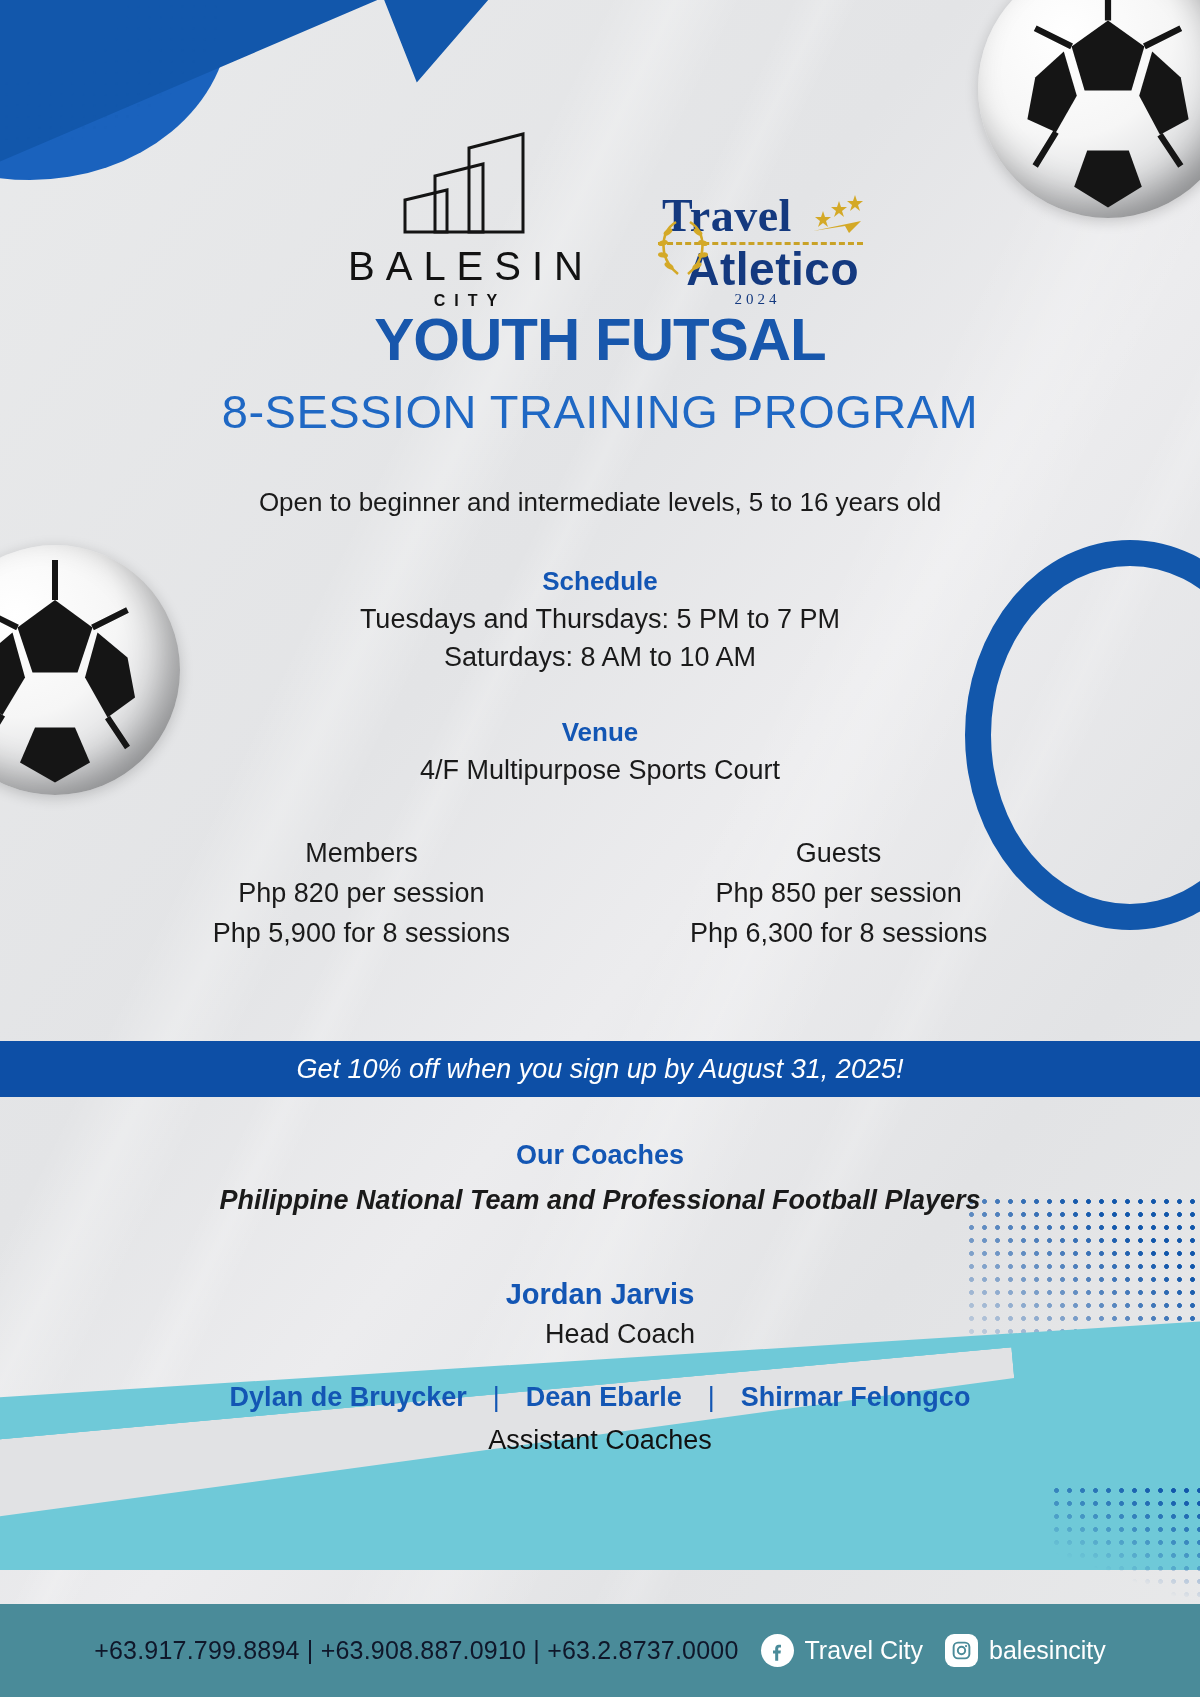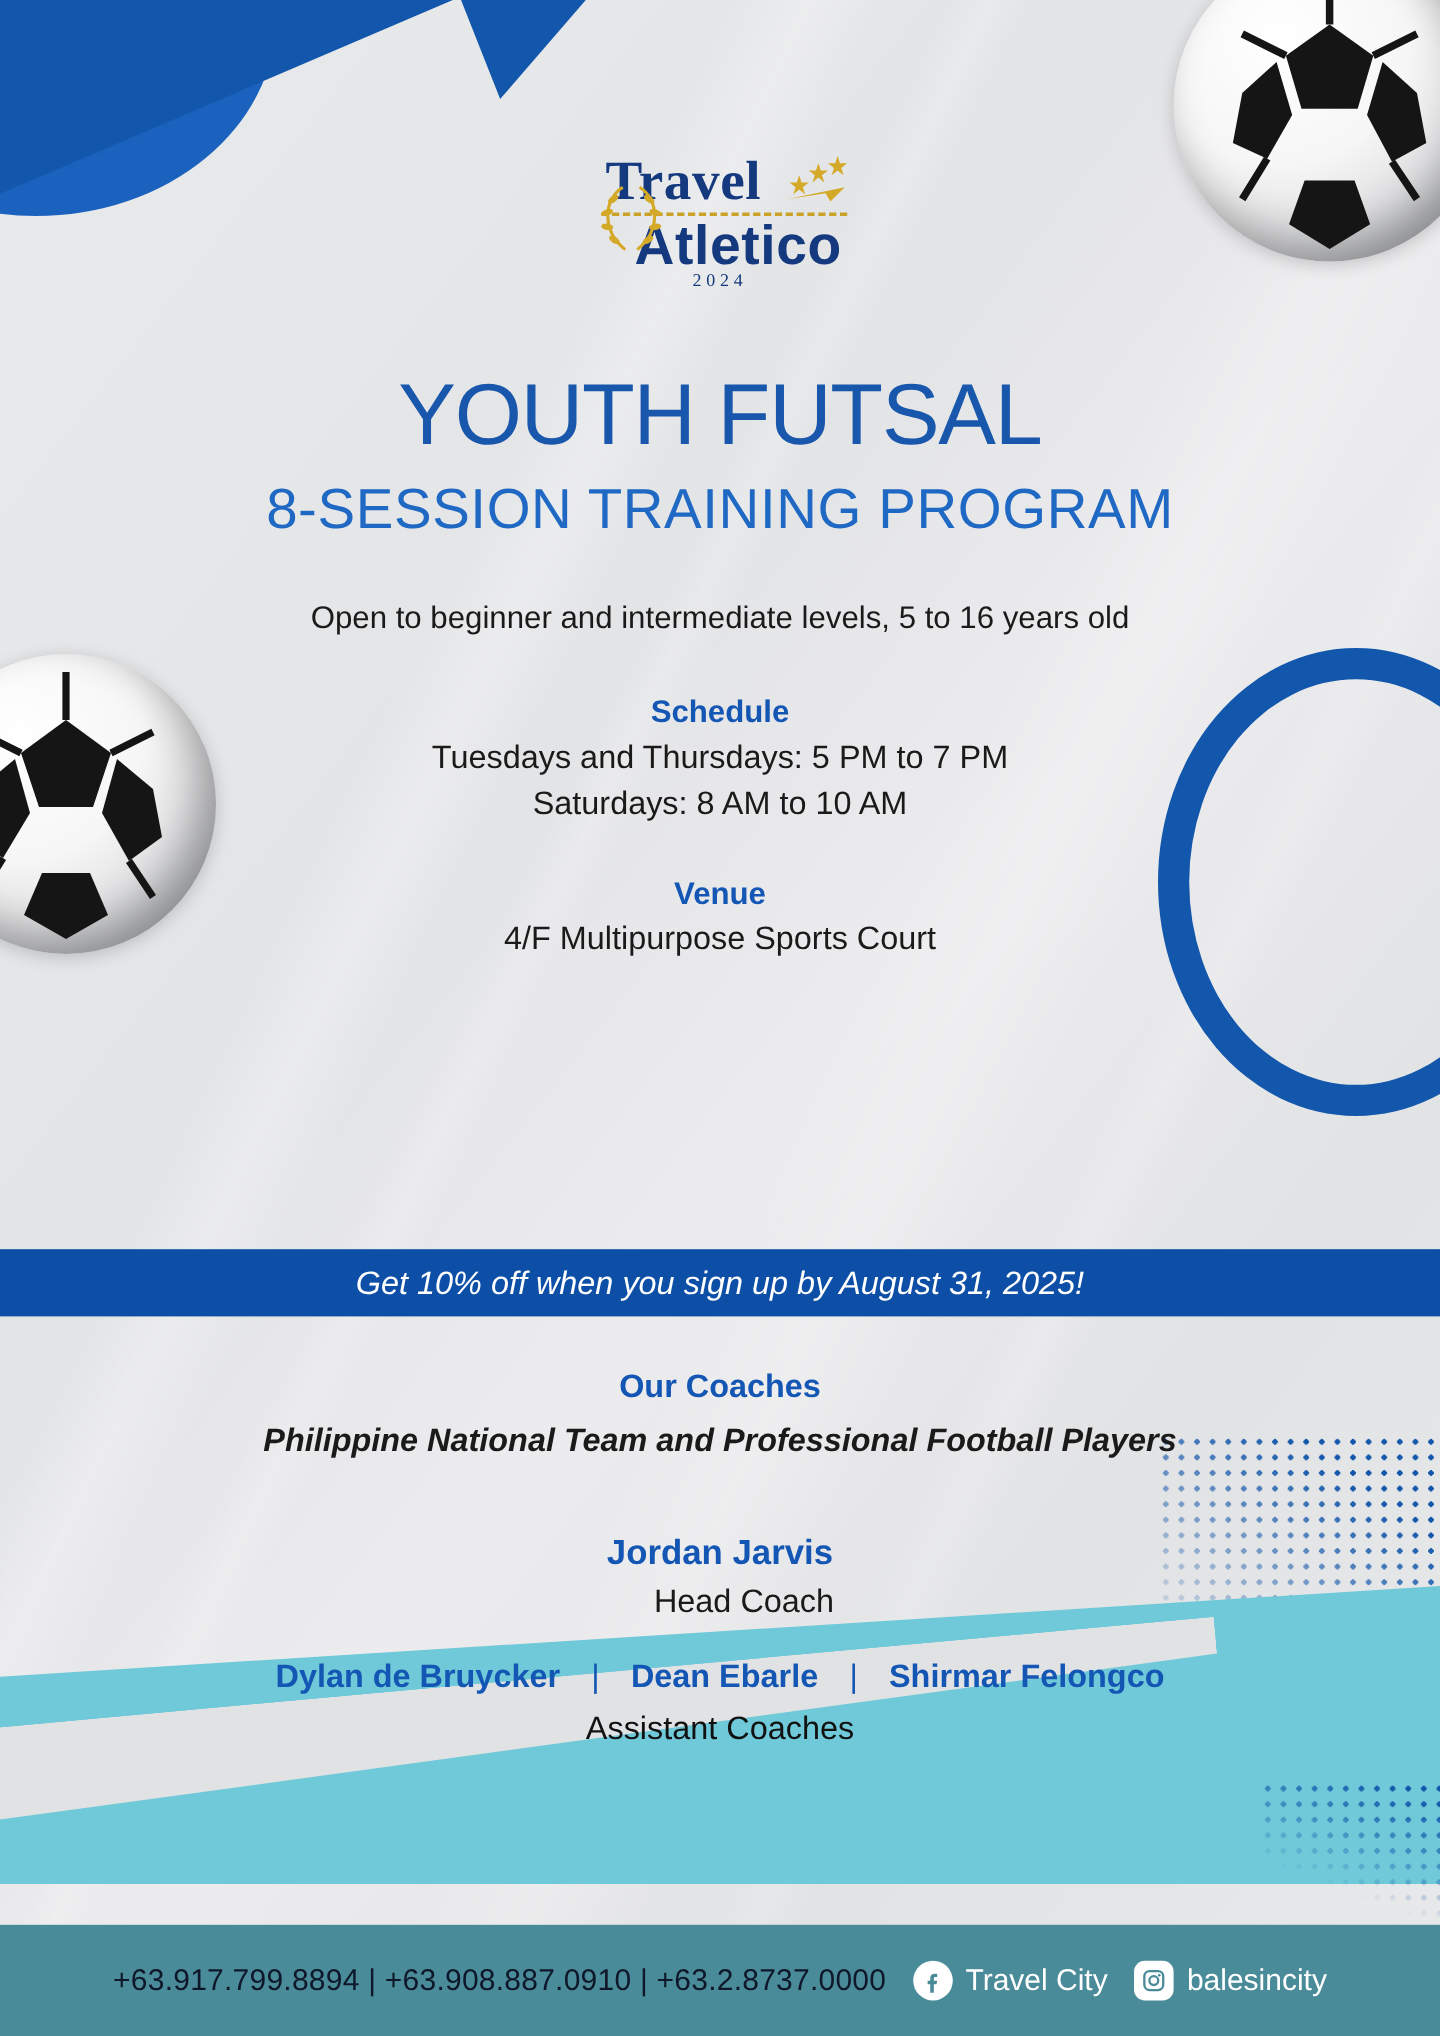--- a/index.html
+++ b/index.html
@@ -63,21 +63,21 @@
              letter-spacing:.5px; text-align:left; padding-left:10px; }
   .at-rule { height:0; border-top:3px dashed #c9a227; margin:3px 0 0; width:205px; margin-left:6px; }
   .at-row2 { font-family:Liberation Sans, sans-serif; font-size:46px; font-weight:700; line-height:1.05;
              letter-spacing:.5px; text-align:right; padding-right:4px; }
   .at-year { font-family:"Liberation Serif", serif; font-size:15px; letter-spacing:4px; color:#14397f; margin-top:-2px; }
   .at-stars { position:absolute; right:-6px; top:0px; }
   .at-wreath { position:absolute; left:-2px; bottom:26px; }
 
   
   .content { position:absolute; top:0; left:0; width:100%; }
-  .title { margin-top:310px; text-align:center; font-size:72px; font-weight:400; color:#1857ac;
+  .title { margin-top:310px; text-align:center; font-size:60px; font-weight:700; color:#1857ac;
            letter-spacing:-1px; line-height:1; }
   .subtitle { text-align:center; font-size:47px; font-weight:500; color:#1f68c4; margin-top:14px;
               letter-spacing:.5px; }
   .lede { text-align:center; font-size:26px; color:#1a1a1a; margin-top:48px; }
 
   .sect-head { text-align:center; font-size:26px; font-weight:700; color:#1356b4; }
   .sect-line { text-align:center; font-size:27px; color:#1a1a1a; margin-top:7px; }
   .gap-lg { height:48px; }
   .gap-md { height:44px; }
 
@@ -157,20 +157,29 @@
       <polygon points="50,22 65,33 59,51 41,51 35,33" fill="#151515"></polygon>
       <polygon points="21,45 33,35 38,53 29,68 18,61" fill="#151515"></polygon>
       <polygon points="79,45 82,61 71,69 62,53 67,35" fill="#151515"></polygon>
       <polygon points="42,73 58,73 64,87 50,95 36,87" fill="#151515"></polygon>
       <path d="M50 22 L50 6 M65 33 L79 26 M35 33 L21 26 M29 68 L21 81 M71 69 L79 81" stroke="#151515" stroke-width="2.4" fill="none"></path>
     </svg>
   </div>
 
   <div class="logos">
 
+    <div class="balesin">
+      <svg width="150" height="110" viewBox="0 0 150 110" aria-hidden="true">
+        <path d="M78 20 L132 6 L132 104 L78 104 Z" fill="none" stroke="#141414" stroke-width="3"></path>
+        <path d="M44 48 L92 36 L92 104 L44 104 Z" fill="none" stroke="#141414" stroke-width="3"></path>
+        <path d="M14 72 L56 62 L56 104 L14 104 Z" fill="none" stroke="#141414" stroke-width="3"></path>
+      </svg>
+      <div class="balesin-word">BALESIN</div>
+      <div class="balesin-sub">CITY</div>
+    </div>
 
     <div class="atletico">
       <div class="at-stars">
         <svg width="86" height="58" viewBox="0 0 86 58" aria-hidden="true">
           <g fill="#d4a927">
             <polygon points="56,8 58,14 64,14 59,18 61,24 56,20 51,24 53,18 48,14 54,14"></polygon>
             <polygon points="72,2 74,8 80,8 75,12 77,18 72,14 67,18 69,12 64,8 70,8"></polygon>
             <polygon points="40,18 42,24 48,24 43,28 45,34 40,30 35,34 37,28 32,24 38,24"></polygon>
           </g>
           <path d="M30 38 L78 28 L66 40 L62 33 Z" fill="#d4a927"></path>
@@ -208,20 +217,32 @@
 
     <div class="gap-lg"></div>
     <div class="sect-head">Schedule</div>
     <div class="sect-line">Tuesdays and Thursdays: 5 PM to 7 PM</div>
     <div class="sect-line">Saturdays: 8 AM to 10 AM</div>
 
     <div class="gap-md"></div>
     <div class="sect-head">Venue</div>
     <div class="sect-line">4/F Multipurpose Sports Court</div>
 
+    <div class="price-grid">
+      <div class="price-col">
+        <div class="ptitle">Members</div>
+        <div class="pline">Php 820 per session</div>
+        <div class="pline">Php 5,900 for 8 sessions</div>
+      </div>
+      <div class="price-col">
+        <div class="ptitle">Guests</div>
+        <div class="pline">Php 850 per session</div>
+        <div class="pline">Php 6,300 for 8 sessions</div>
+      </div>
+    </div>
   </div>
 
   <div class="promo">
     <span>Get 10% off when you sign up by August 31, 2025!</span>
   </div>
 
   <div class="coaches">
     <div class="coaches-head">Our Coaches</div>
     <div class="coaches-sub">Philippine National Team and Professional Football Players</div>
     <div class="head-coach-name">Jordan Jarvis</div>

